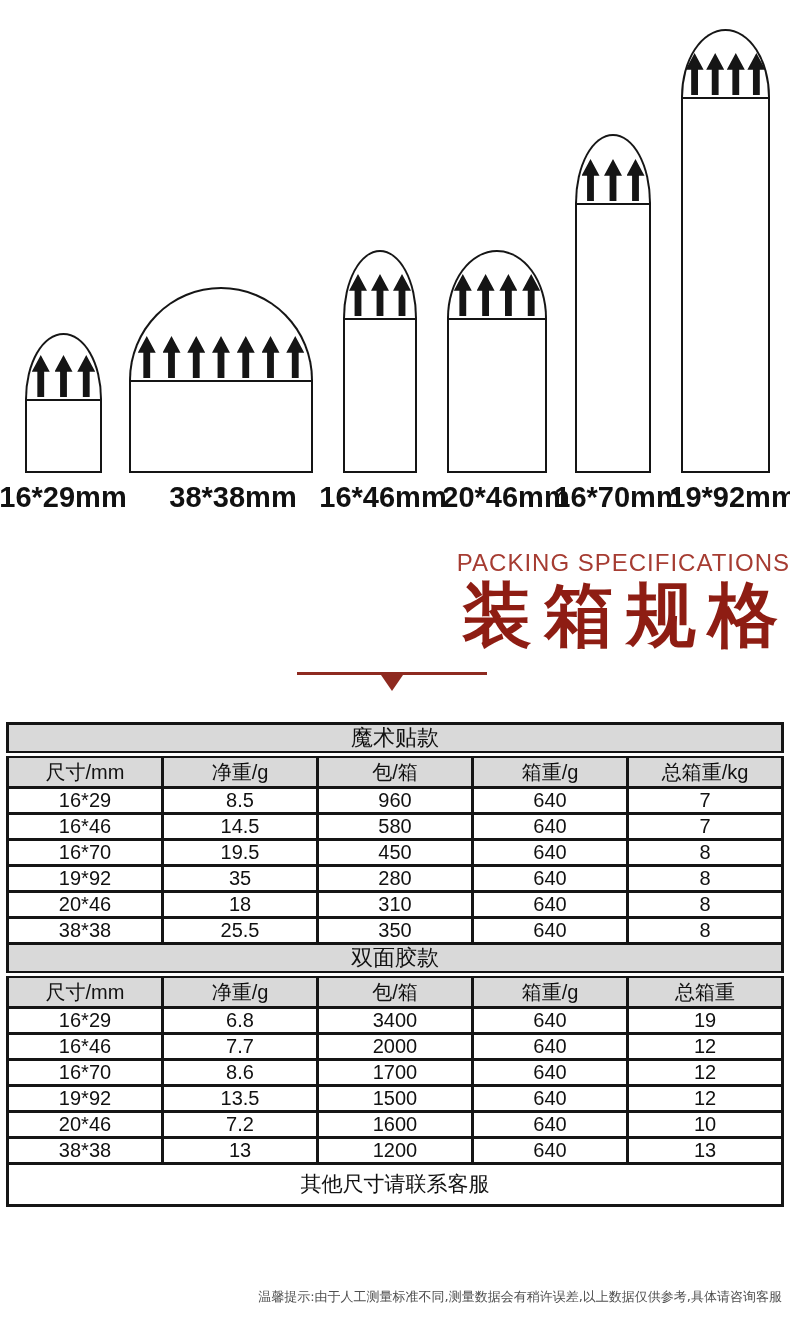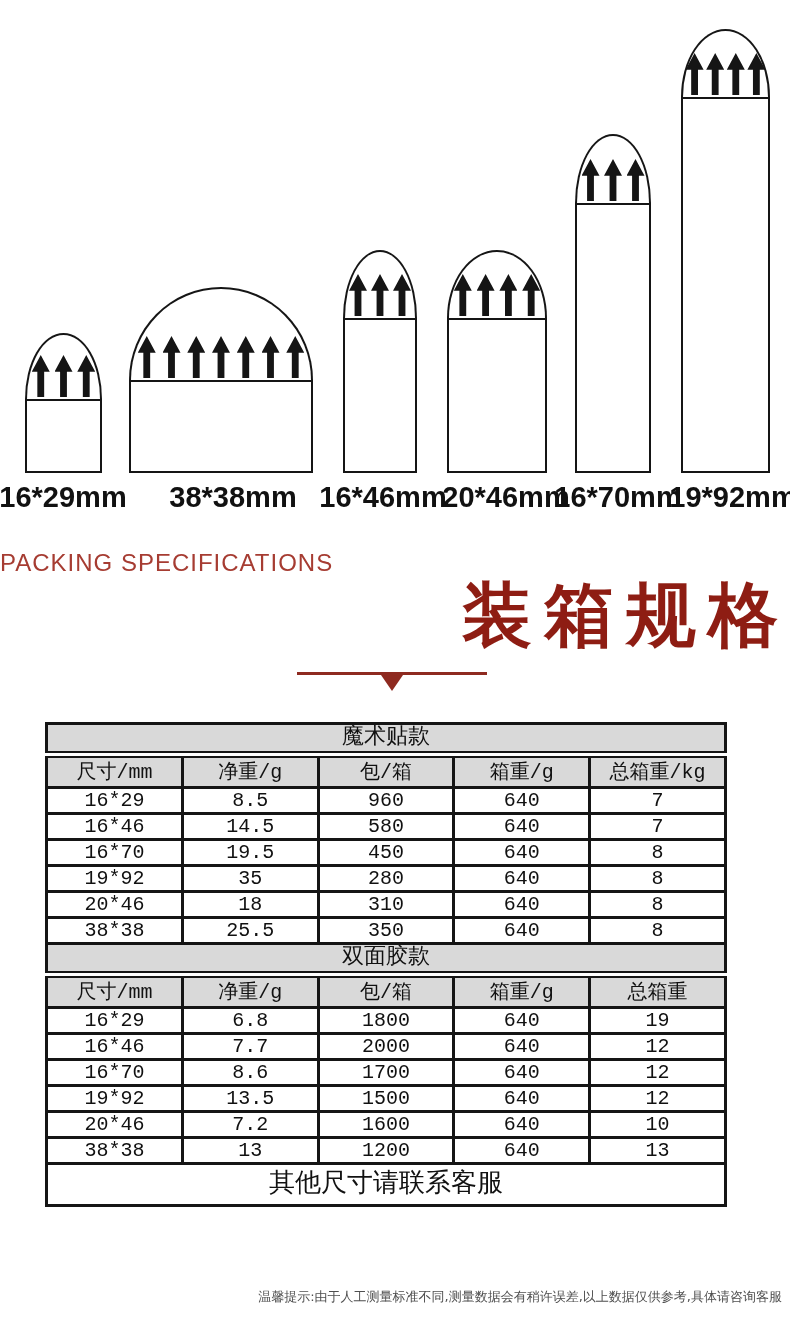--- a/index.html
+++ b/index.html
@@ -45,21 +45,21 @@
   .shape-label{
     position:absolute;top:481px;
     transform:translateX(-50%);
     font-size:29px;font-weight:bold;color:var(--text);
     white-space:nowrap;
     font-family:"Liberation Sans",sans-serif;
   }
   
   .subtitle{
     position:absolute;top:549px;left:0;width:790px;
-    text-align:left;
+    text-align:right;
     font-size:24px;letter-spacing:1px;
     color:var(--subtitle-color);
   }
   .main-title{
     position:absolute;top:577px;left:0;width:790px;
     text-align:right;
     font-size:70px;font-weight:bold;line-height:76px;
     letter-spacing:12px;text-indent:12px;
     color:var(--title-color);
   }
@@ -71,43 +71,42 @@
   .divider-triangle{
     position:absolute;top:675px;left:381px;
     width:0;height:0;
     border-left:11px solid transparent;
     border-right:11px solid transparent;
     border-top:16px solid var(--accent);
   }
   
   .spec-table{
     position:absolute;top:722px;left:6px;
-    width:682px;
+    width:778px;
     border-collapse:collapse;table-layout:fixed;
     color:var(--text);
-    font-family:Liberation Mono, monospace;
-    margin-left:39px;
+    font-family:Liberation Sans, sans-serif;
   }
   .spec-table td{
     border:3px solid var(--border);
     text-align:center;vertical-align:middle;
     line-height:1.15;
     overflow:hidden;
   }
   .t-title{
     background:var(--header-bg);
     height:31px;font-size:22px;
     border-bottom:7px double var(--border) !important;
   }
   .t-colhead{
     background:var(--header-bg);
     height:33px;font-size:20px;
   }
   .t-data{height:26px;font-size:20px;background:#fff;}
-  .t-footer{height:42px;font-size:26px;background:#fff;}
+  .t-footer{height:42px;font-size:21px;background:#fff;}
   
   .disclaimer{
     position:absolute;top:1288px;right:8px;
     font-size:13px;color:var(--disclaimer);
     font-family:"DejaVu Sans","Liberation Sans",sans-serif;
     white-space:nowrap;
   }
 </style>
 </head>
 <body>
@@ -243,21 +242,21 @@
         <tr>
           <td class="t-colhead">尺寸/mm</td>
           <td class="t-colhead">净重/g</td>
           <td class="t-colhead">包/箱</td>
           <td class="t-colhead">箱重/g</td>
           <td class="t-colhead">总箱重</td>
         </tr>
         <tr>
           <td class="t-data">16*29</td>
           <td class="t-data">6.8</td>
-          <td class="t-data">1800</td>
+          <td class="t-data">3400</td>
           <td class="t-data">640</td>
           <td class="t-data">19</td>
         </tr>
         <tr>
           <td class="t-data">16*46</td>
           <td class="t-data">7.7</td>
           <td class="t-data">2000</td>
           <td class="t-data">640</td>
           <td class="t-data">12</td>
         </tr>

